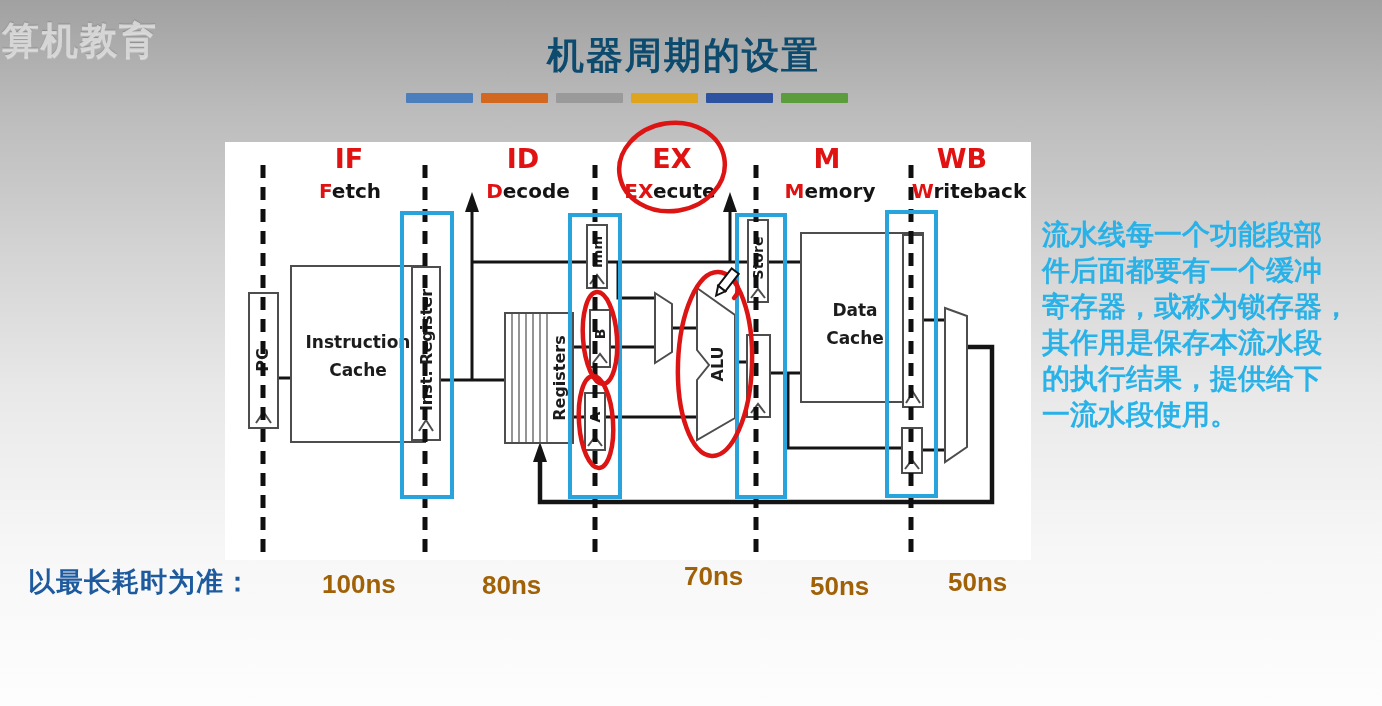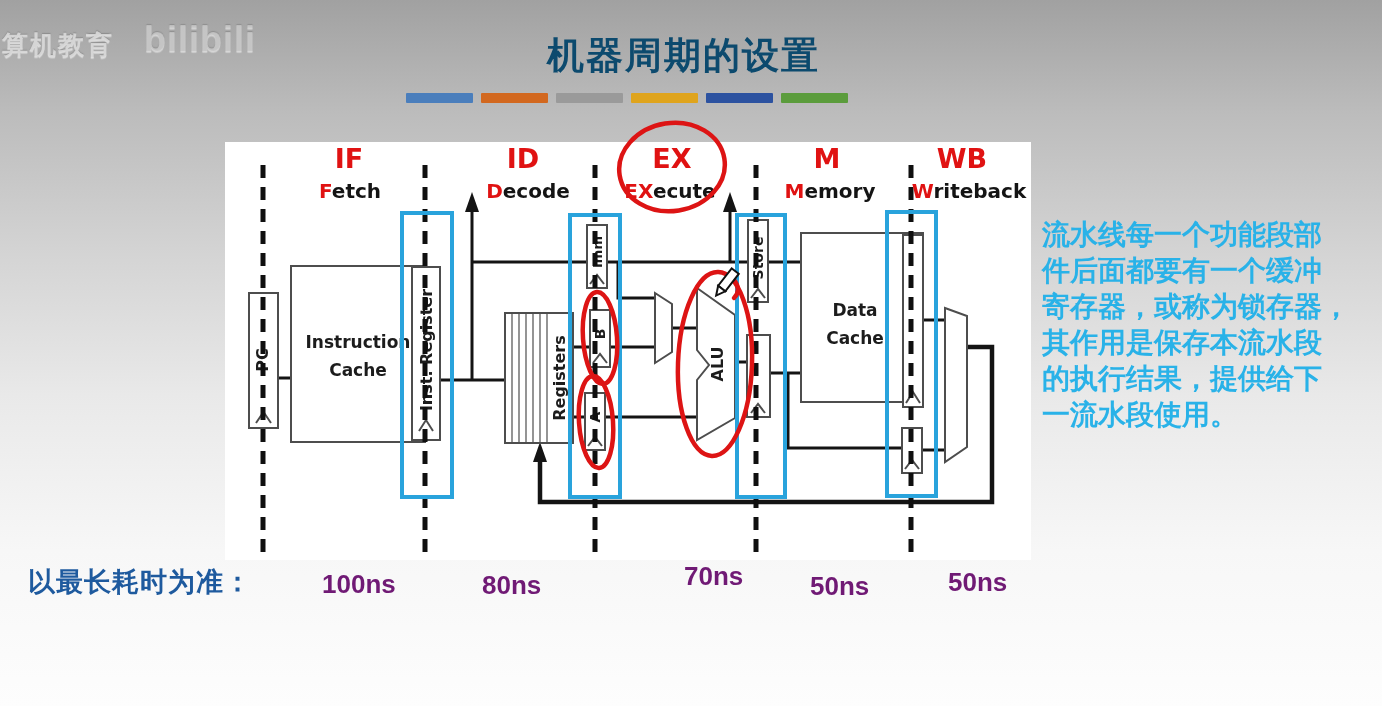--- a/index.html
+++ b/index.html
@@ -3,23 +3,22 @@
 <meta charset="utf-8">
 <style>
   html,body{margin:0;padding:0;}
   body{
     width:1382px;height:706px;position:relative;overflow:hidden;
     font-family:"Liberation Sans","DejaVu Sans",sans-serif;
     background:linear-gradient(180deg,#a1a1a1 0%,#bcbcbc 16%,#d4d4d4 36%,#e9e9e9 56%,#f7f7f7 78%,#fdfdfd 100%);
   }
   .watermark{position:absolute;left:2px;top:16px;display:flex;gap:30px;align-items:center;}
   .wm-text{
-    font-size:26px;font-weight:bold;color:rgba(226,226,226,.8);letter-spacing:2px;
+    font-size:37px;font-weight:bold;color:rgba(226,226,226,.8);letter-spacing:2px;
     text-shadow:0 -1px 1px rgba(120,120,120,.55),0 1px 1px rgba(255,255,255,.45);
-    margin-top:12px;
   }
   .wm-logo{
     font-size:36px;font-weight:900;color:rgba(225,225,225,.55);letter-spacing:1px;
     filter:blur(.6px);
     text-shadow:0 -1px 1px rgba(120,120,120,.5),0 1px 1px rgba(255,255,255,.4);
   }
   .page-title{
     position:absolute;left:430px;top:31px;width:390px;text-align:right;
     font-family:"DejaVu Serif","Liberation Serif",serif;
     font-size:37px;font-weight:bold;color:#0c4a6e;letter-spacing:2px;white-space:nowrap;
@@ -30,21 +29,21 @@
   .note{
     position:absolute;left:1042px;top:217px;width:345px;
     font-size:28px;line-height:36px;font-weight:700;color:#29b2e8;
     font-family:"DejaVu Sans","Liberation Sans",sans-serif;
   }
   .timing-label{
     position:absolute;left:28px;top:564px;
     font-family:"DejaVu Serif","Liberation Serif",serif;
     font-size:27px;font-weight:700;color:#1e5a9e;letter-spacing:1px;white-space:nowrap;
   }
-  .tval{position:absolute;font-size:26px;font-weight:700;color:#701a75;white-space:nowrap;}
+  .tval{position:absolute;font-size:26px;font-weight:700;color:#a16207;white-space:nowrap;}
   .tv-if{left:322px;top:569px}
   .tv-id{left:482px;top:570px}
   .tv-ex{left:684px;top:561px}
   .tv-m{left:810px;top:571px}
   .tv-wb{left:948px;top:567px}
   .footer{
     position:absolute;left:233px;top:630px;width:920px;
     font-family:"DejaVu Serif","Liberation Serif",serif;
     font-size:25px;line-height:35px;color:#0e0e0e;white-space:nowrap;
   }
@@ -61,21 +60,20 @@
   .comp-label{font-family:"DejaVu Sans","Liberation Sans",sans-serif;font-weight:700;fill:#1c1c1c;text-anchor:middle}
   .abbr{font-family:"DejaVu Sans",sans-serif;font-weight:bold;font-size:27px;fill:#e01212;text-anchor:middle}
   .sname{font-family:"DejaVu Sans",sans-serif;font-weight:bold;font-size:20px;fill:#141414;text-anchor:middle}
   .shead{fill:#e01212}
 </style>
 </head>
 <body>
 
 <div class="watermark">
   <span class="wm-text">算机教育</span>
-  <span class="wm-logo">bilibili</span>
 </div>
 
 <div class="page-title">机器周期的设置</div>
 
 <div class="accent-bars">
   <div class="accent-bar" style="background-color: rgb(74, 126, 188);"></div>
   <div class="accent-bar" style="background-color: rgb(210, 104, 31);"></div>
   <div class="accent-bar" style="background-color: rgb(154, 154, 154);"></div>
   <div class="accent-bar" style="background-color: rgb(223, 164, 29);"></div>
   <div class="accent-bar" style="background-color: rgb(44, 82, 160);"></div>

